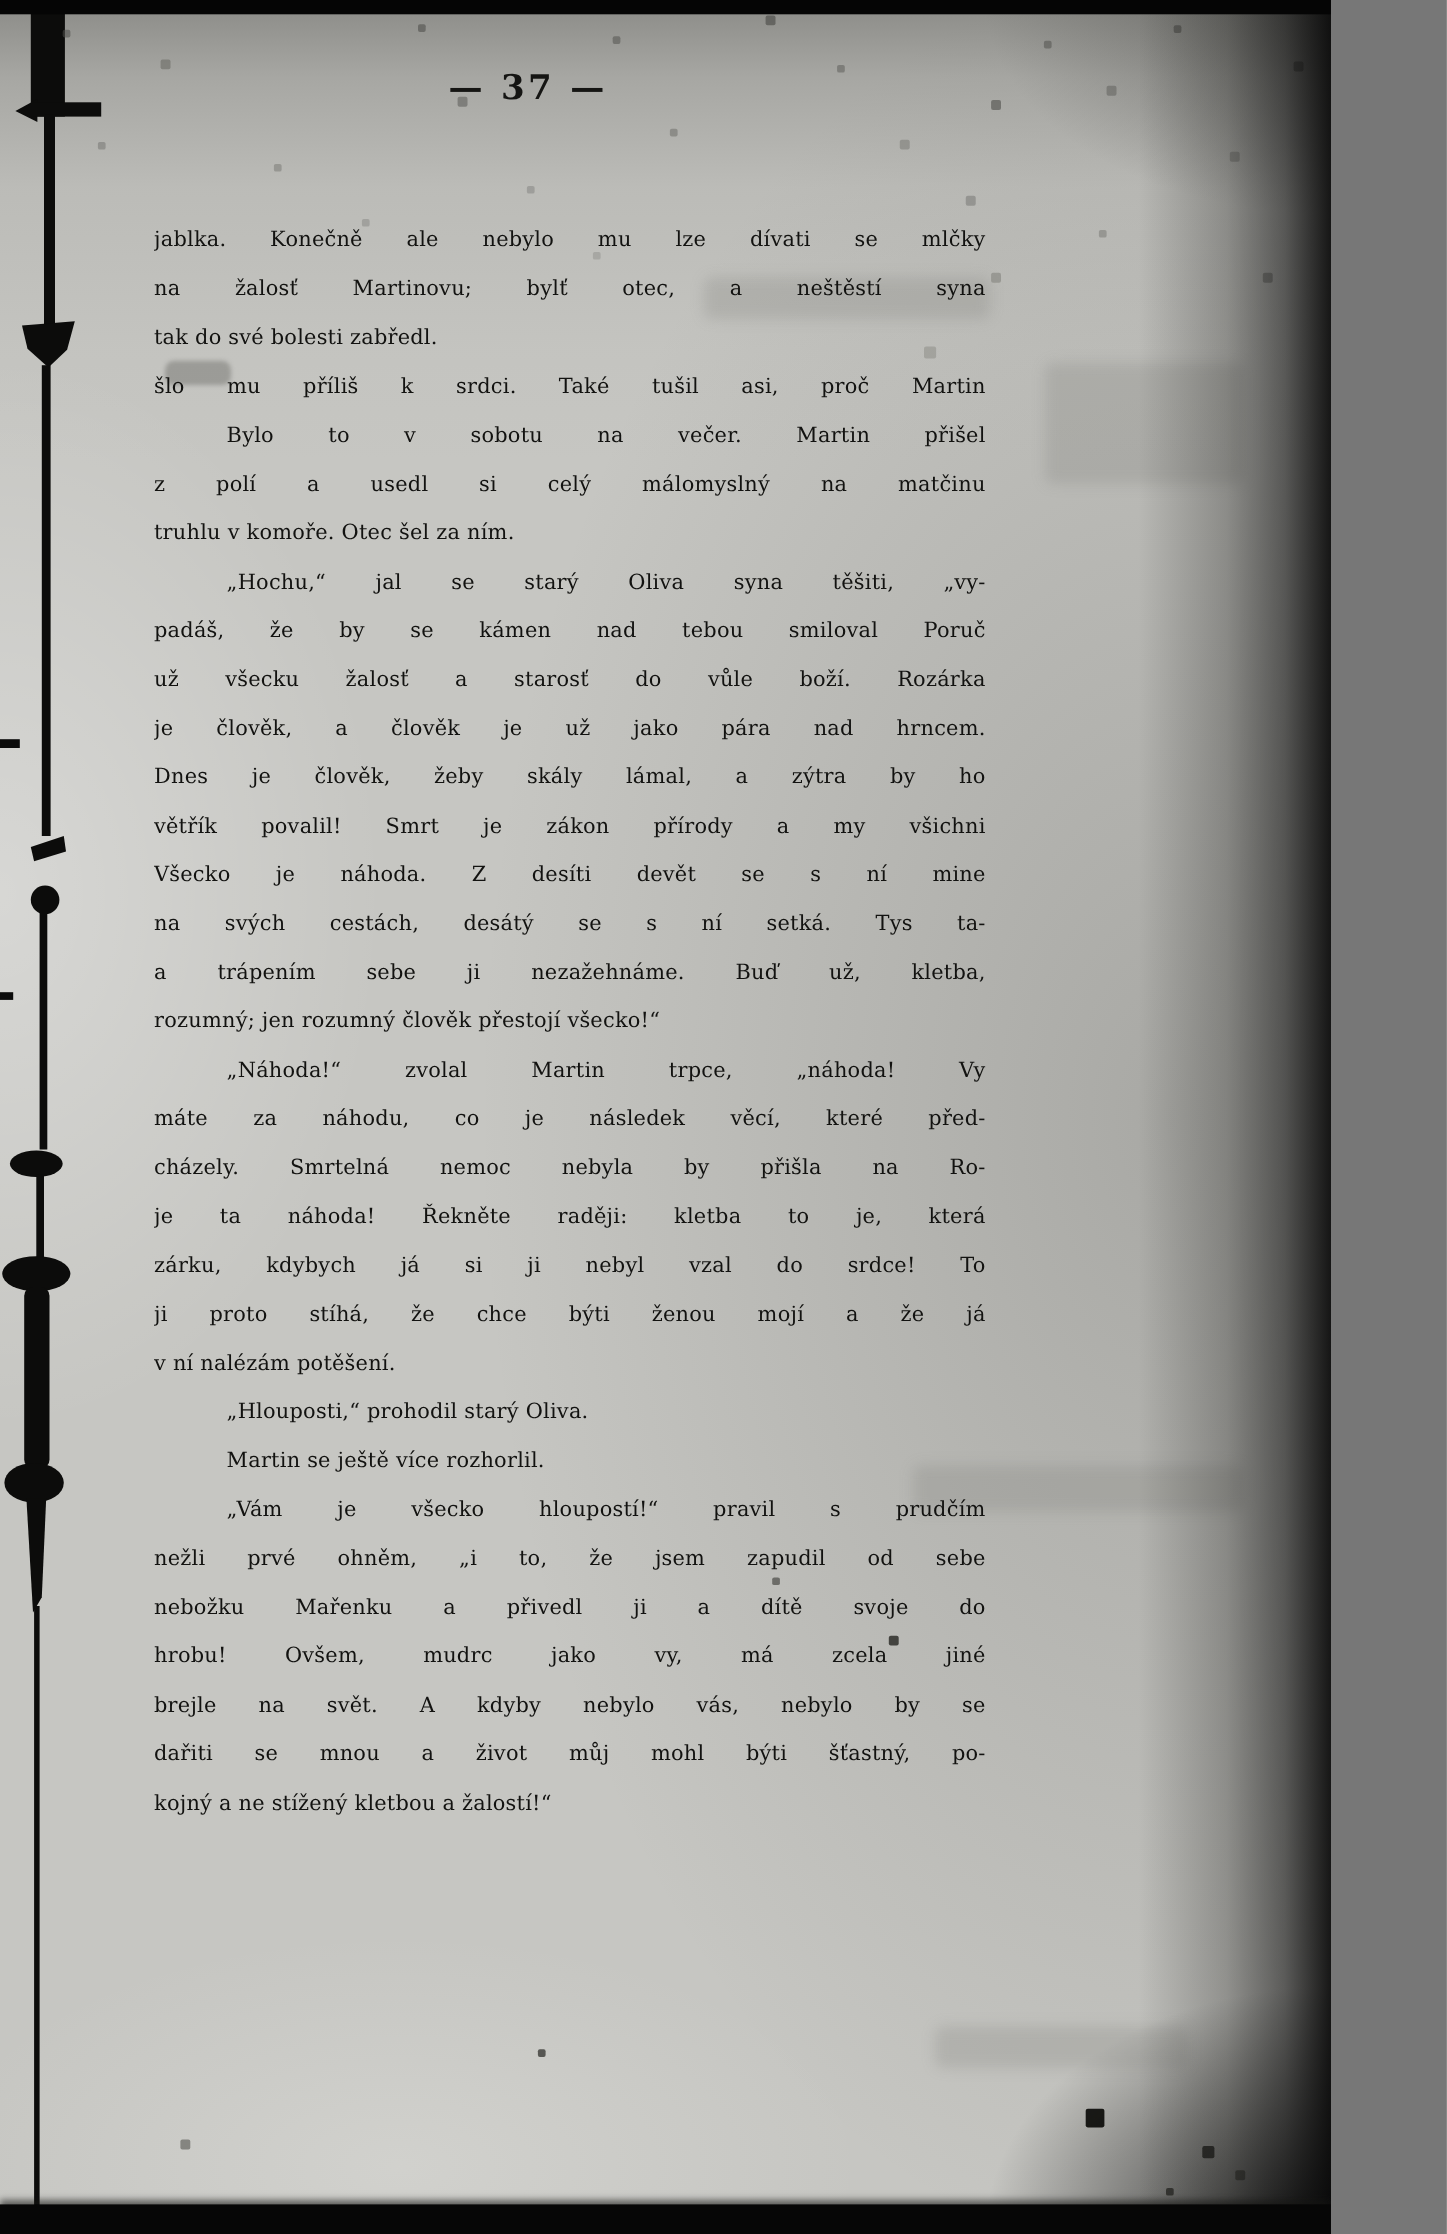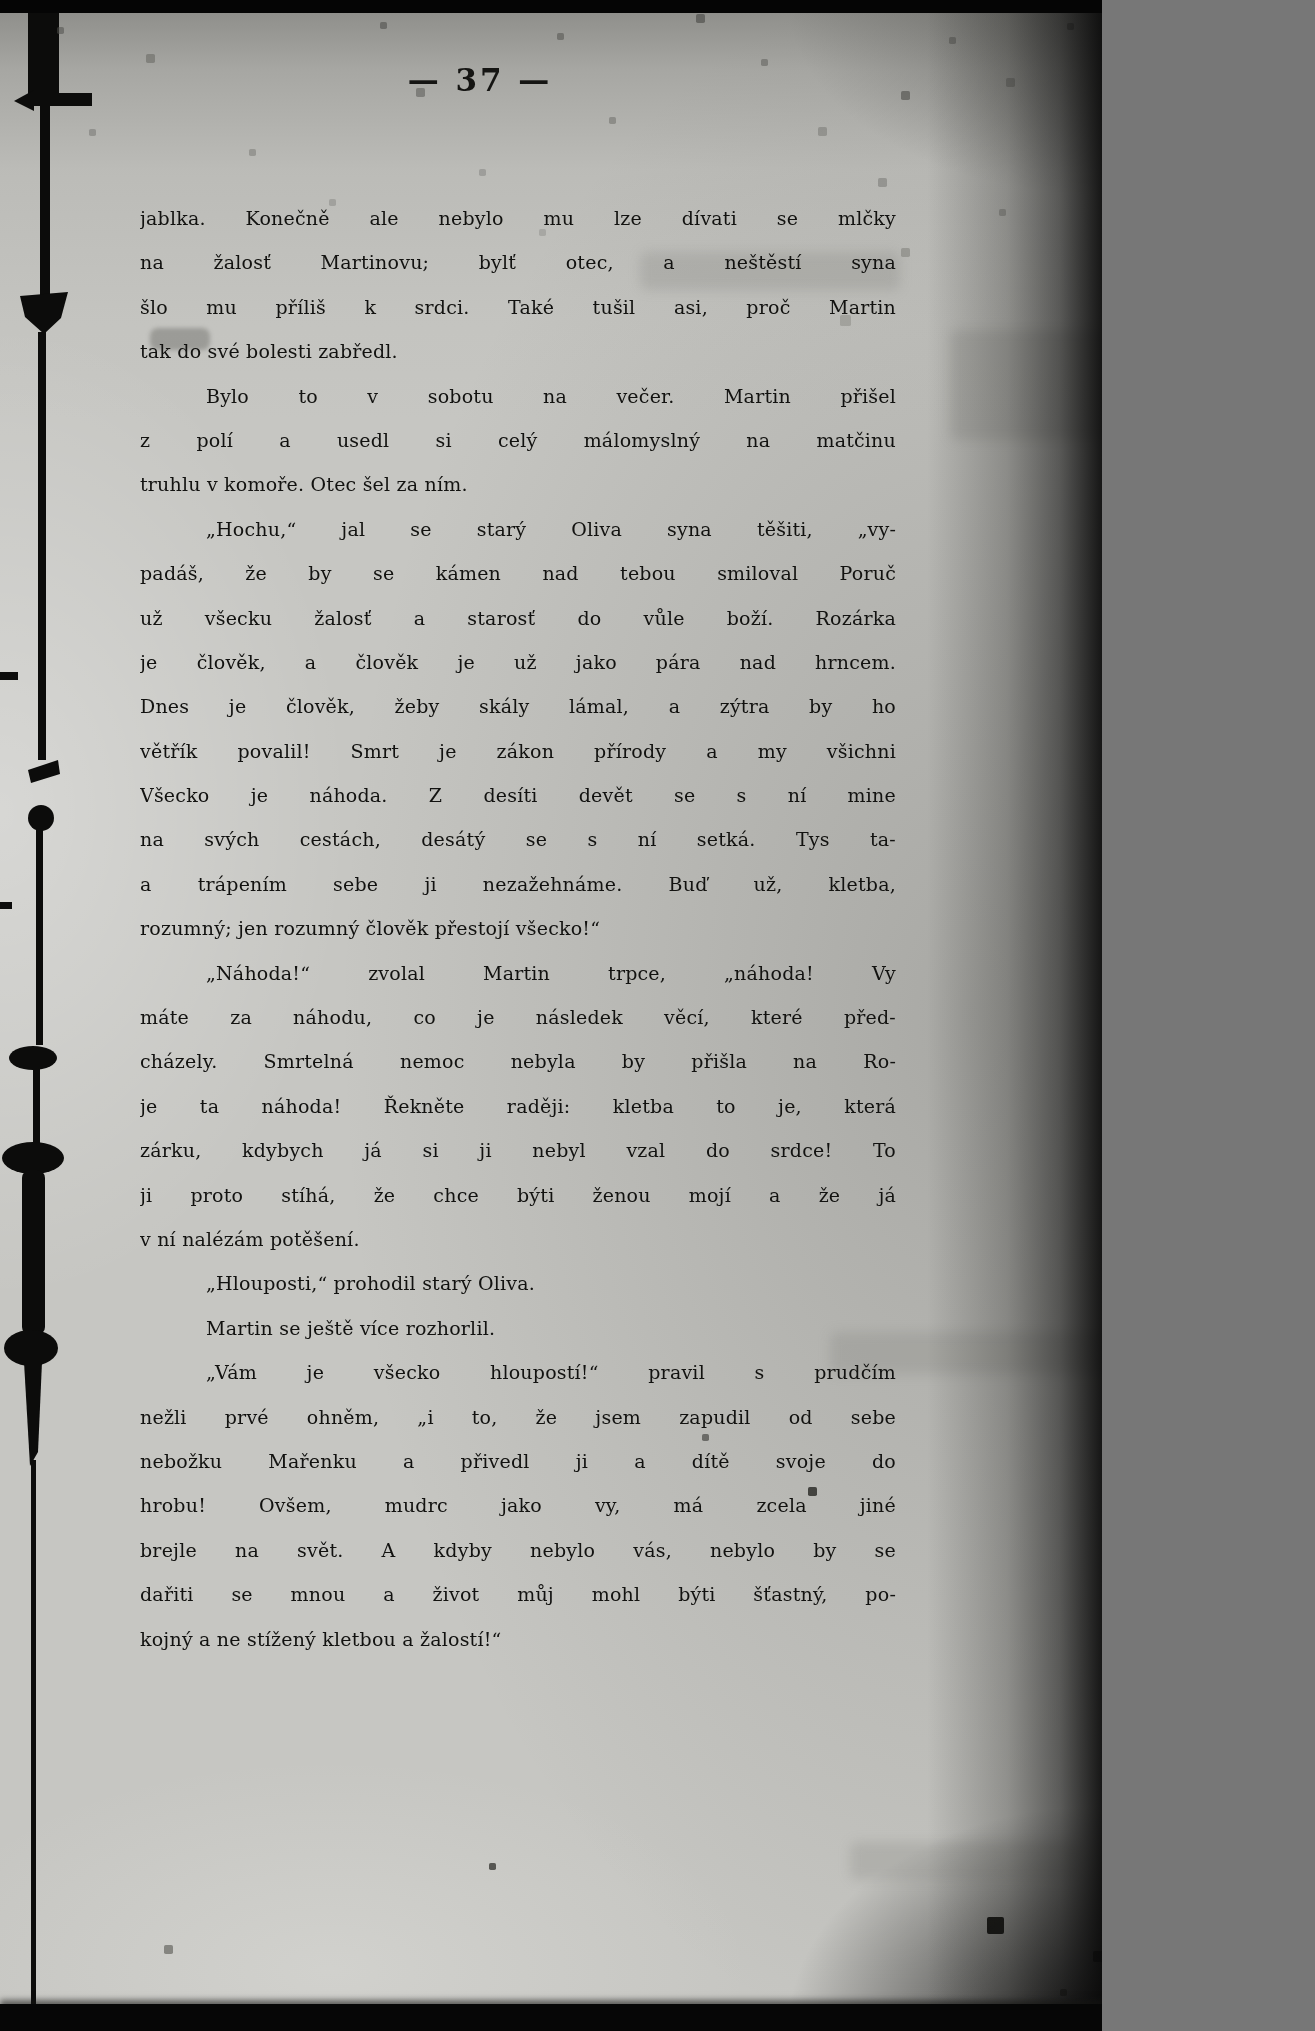--- a/index.html
+++ b/index.html
@@ -1,17 +1,17 @@
 <!DOCTYPE html>
 <html><head>
 <meta charset="utf-8">
 <style>
   html,body{margin:0;padding:0;background:#777;}
   .page{
-    position:relative;width:1102px;height:2031px;overflow:hidden;
+    position:relative;width:1210px;height:2031px;overflow:hidden;
     background-color:#c6c6c2;
     background-image:
       linear-gradient(to bottom, rgba(98,98,94,.60) 0px, rgba(120,120,116,.40) 70px, rgba(150,150,146,.22) 170px, rgba(170,170,166,.08) 320px, rgba(170,170,166,0) 420px),
       radial-gradient(900px 1500px at 88% 50%, rgba(92,92,88,.28), rgba(92,92,88,0) 70%),
       radial-gradient(420px 300px at 100% 100%, rgba(0,0,0,.85), rgba(0,0,0,0) 75%),
       radial-gradient(420px 260px at 100% 0%, rgba(40,40,38,.55), rgba(40,40,38,0) 75%),
       radial-gradient(500px 700px at 0% 40%, rgba(255,255,255,.30), rgba(255,255,255,0) 70%),
       radial-gradient(600px 300px at 30% 97%, rgba(230,230,226,.35), rgba(230,230,226,0) 70%);
     font-family:"DejaVu Serif", serif;
   }
@@ -100,22 +100,22 @@
   </svg>
 
   <div class="speck s1"></div>
   <div class="speck s2"></div>
 
   <div class="pageno">— 37 —</div>
 
   <div class="textblock">
     <div class="ln">jablka. Konečně ale nebylo mu lze dívati se mlčky</div>
     <div class="ln">na žalosť Martinovu; bylť otec, a neštěstí syna</div>
+    <div class="ln end">tak do své bolesti zabředl.</div>
     <div class="ln">šlo mu příliš k srdci. Také tušil asi, proč Martin</div>
-    <div class="ln end">tak do své bolesti zabředl.</div>
     <div class="ln start">Bylo to v sobotu na večer. Martin přišel</div>
     <div class="ln">z polí a usedl si celý málomyslný na matčinu</div>
     <div class="ln end">truhlu v komoře. Otec šel za ním.</div>
     <div class="ln start">„Hochu,“ jal se starý Oliva syna těšiti, „vy-</div>
     <div class="ln">padáš, že by se kámen nad tebou smiloval Poruč</div>
     <div class="ln">už všecku žalosť a starosť do vůle boží. Rozárka</div>
     <div class="ln">je člověk, a člověk je už jako pára nad hrncem.</div>
     <div class="ln">Dnes je člověk, žeby skály lámal, a zýtra by ho</div>
     <div class="ln">větřík povalil! Smrt je zákon přírody a my všichni</div>
     <div class="ln">Všecko je náhoda. Z desíti devět se s ní mine</div>

